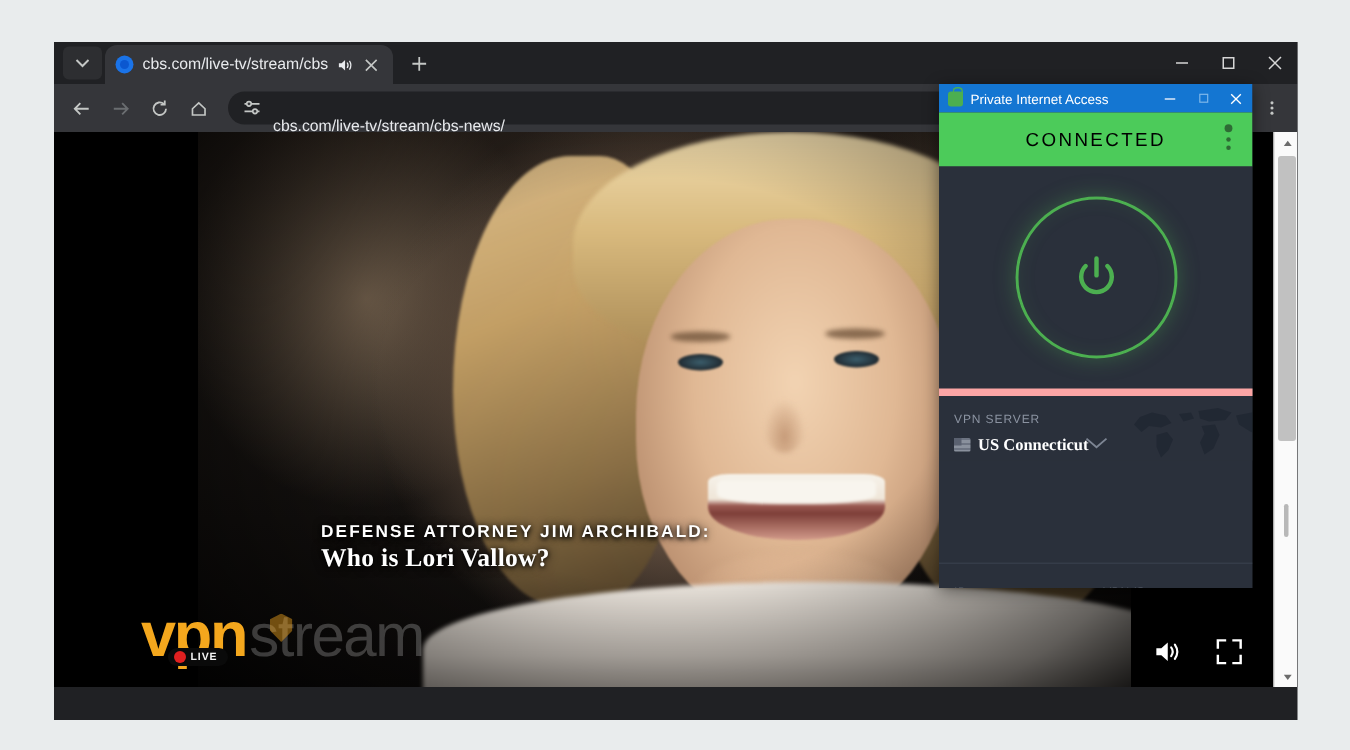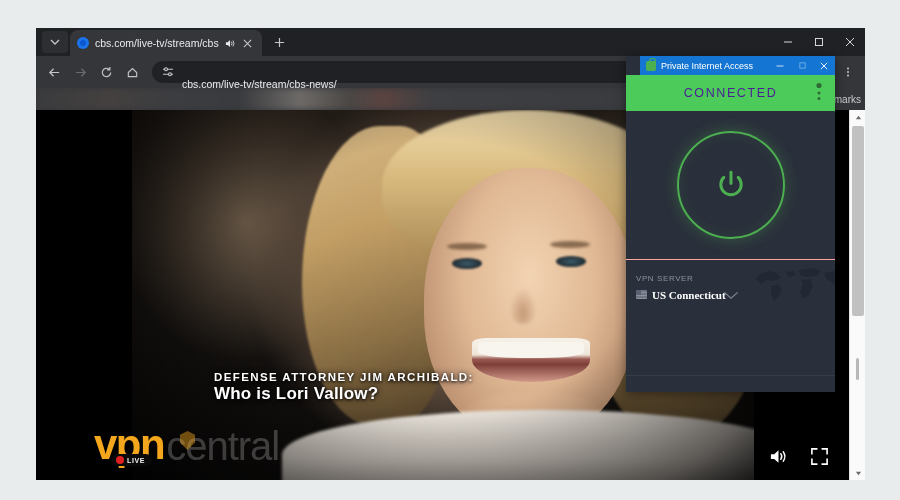--- a/index.html
+++ b/index.html
@@ -175,20 +175,21 @@
   
   .subs { position:absolute; left:178px; bottom:76px; z-index:6; }
   .sub-top {
     color:#fff; font-size:11.5px; letter-spacing:1.4px; font-weight:700;
     text-shadow:0 1px 3px rgba(0,0,0,.95), 0 0 6px rgba(0,0,0,.9);
     margin-top:12px;
   }
   .sub-bot {
     color:#fff; font-size:17px; font-weight:700; margin-top:1px; letter-spacing:.2px;
     text-shadow:0 1px 3px rgba(0,0,0,.95), 0 0 7px rgba(0,0,0,.9);
+    font-family:Liberation Serif, serif;
   }
 
   
   .wm { position:absolute; left:58px; bottom:18px; z-index:7; display:flex; align-items:flex-end; }
   .wm-vpn { font-size:42px; font-weight:700; color:#f4a71d; line-height:.78; letter-spacing:-1.5px; }
   .wm-central {
     font-size:40px; font-weight:400; color:rgba(255,255,255,.22); line-height:.8;
     letter-spacing:-1px; margin-left:2px;
   }
   .wm-shield {
@@ -229,54 +230,54 @@
   }
 
   
   .pia {
     position:absolute; left:626px; top:56px; width:209px; height:336px;
     background:#2a303b; box-shadow:0 2px 10px rgba(0,0,0,.45);
     overflow:hidden; z-index:40;
   }
   .pia-title {
     height:19px; background:#1476d2; display:flex; align-items:center;
-    padding-left:6px; gap:5px;margin-left:14px;
+    padding-left:6px; gap:5px;
   }
   .pia-lock {
     width:10px; height:10px; background:#4caf50; border-radius:2px; position:relative; flex:0 0 10px;
   }
   .pia-lock::before{
     content:""; position:absolute; left:2.5px; top:-3px; width:5px; height:5px;
     border:1.4px solid #4caf50; border-bottom:none; border-radius:3px 3px 0 0;
   }
   .pia-title-txt { color:#fff; font-size:9px; flex:1; white-space:nowrap; }
   .pia-wc { display:flex; }
   .pia-btn { width:22px; height:19px; display:flex; align-items:center; justify-content:center; color:#dce9f7; }
   .pia-btn svg{ width:8px; height:8px; }
   .pia-btn.sq svg{ width:7px; height:7px; }
   .pia-status {
     height:36px; background:#4ccb5a; display:flex; align-items:center; justify-content:center;
     position:relative;
   }
-  .pia-status-txt { color:#4c1d95; font-size:12.5px; letter-spacing:1.6px; font-weight:400; }
+  .pia-status-txt { color:#000000; font-size:12.5px; letter-spacing:1.6px; font-weight:400; }
   .pia-menu { position:absolute; right:10px; top:7px; color:#2e6b35; }
   .pia-menu svg{ width:12px; height:20px; display:block; }
 
   .pia-body { position:relative; height:196px; background:#2a303b; }
   .power-wrap {
     position:absolute; left:50%; top:74px; transform:translate(-50%,-50%);
     width:108px; height:108px; border-radius:50%;
     border:2.5px solid #4caf50; display:flex; align-items:center; justify-content:center;
     box-shadow:0 0 14px rgba(76,175,80,.35), inset 0 0 12px rgba(76,175,80,.12);
   }
   .power-wrap svg { width:34px; height:34px; color:#4caf50; }
 
   .pia-server {
     position:absolute; left:0; top:148px; width:253px; height:48px;
-    border-top:1px solid #fca5a5;
+    border-top:5px solid #fca5a5;
     display:flex; align-items:center; padding:0 10px;
   }
   .pia-map {
     position:absolute; right:18px; top:4px; width:110px; height:42px;
     opacity:.30;
   }
   .pia-map svg{ width:110px; height:42px; display:block; color:#0f1722; }
   .srv-block { position:relative; z-index:2; }
   .srv-label { color:#8b93a1; font-size:8px; letter-spacing:.6px; }
   .srv-row { display:flex; align-items:center; gap:5px; margin-top:4px; }
@@ -395,24 +396,20 @@
       </div>
       <div class="kebab">
         <svg viewBox="0 0 4 14">
           <circle cx="2" cy="3" r="1.2" fill="currentColor"></circle>
           <circle cx="2" cy="7" r="1.2" fill="currentColor"></circle>
           <circle cx="2" cy="11" r="1.2" fill="currentColor"></circle>
         </svg>
       </div>
     </div>
 
-    <div class="bookmarks">
-      <div class="bm-blur"></div>
-      <div class="bm-right">marks</div>
-    </div>
 
     <div class="content">
 
       <div class="video">
         <div class="v-bg">
           <div class="v-hair-l"></div>
           <div class="v-hair-r"></div>
           <div class="v-hair-top"></div>
           <div class="v-face"></div>
           <div class="v-brow l"></div>
@@ -428,21 +425,21 @@
         <div class="v-side-l"></div>
         <div class="v-side-r"></div>
 
         <div class="subs">
           <div class="sub-top">DEFENSE ATTORNEY JIM ARCHIBALD:</div>
           <div class="sub-bot">Who is Lori Vallow?</div>
         </div>
 
         <div class="wm">
           <span class="wm-vpn">vpn</span>
-          <span class="wm-central">central</span>
+          <span class="wm-central">stream</span>
           <span class="wm-shield"></span>
           <span class="wm-live">
             <span class="wm-live-dot"></span>
             <span class="wm-live-txt">LIVE</span>
           </span>
         </div>
 
         <div class="pcontrols">
           <span class="pctl">
             <svg viewBox="0 0 20 20">

